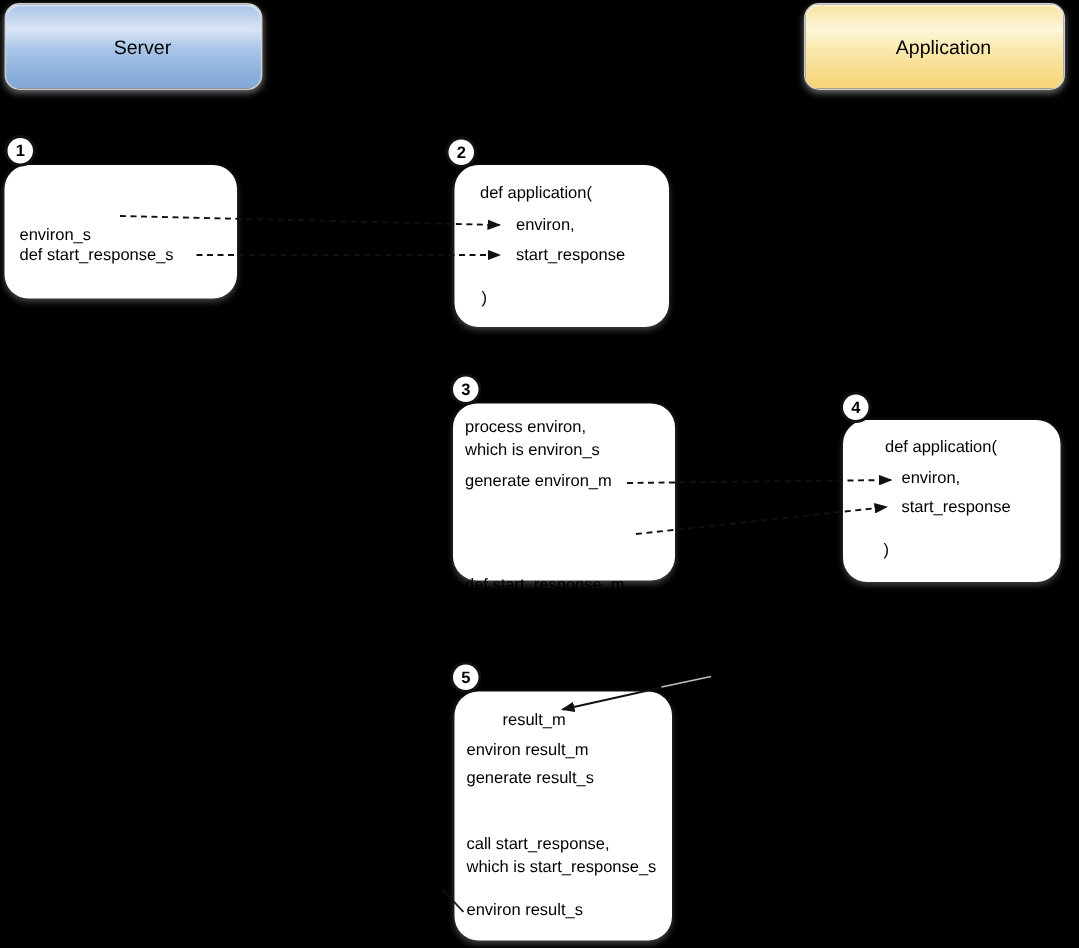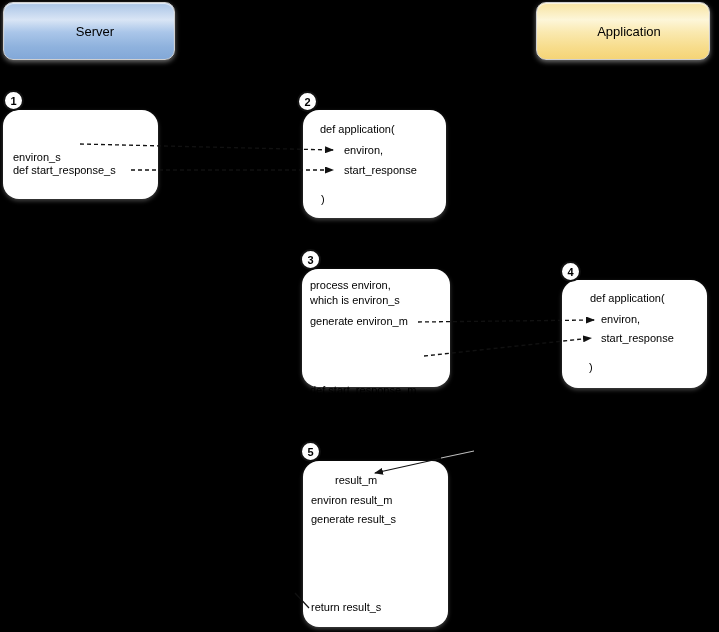--- a/index.html
+++ b/index.html
@@ -85,21 +85,23 @@
     <span style="left:28px;top:11px;">def application(</span>
     <span style="left:39px;top:32px;">environ,</span>
     <span style="left:39px;top:51px;">start_response</span>
     <span style="left:27px;top:80px;">)</span>
   </div>
 
   <div class="note" style="left:303px;top:461px;width:145px;height:166px;">
     <span style="left:8px;top:12px;margin-left:24px;">result_m</span>
     <span style="left:8px;top:32px;">environ result_m</span>
     <span style="left:8px;top:51px;">generate result_s</span>
-    <span style="left:8px;top:139px;">return result_s</span>
+    <span style="left:8px;top:95px;">call start_response,
+which is start_response_s</span>
+    <span style="left:8px;top:139px;">environ result_s</span>
   </div>
 
   <svg class="overlay" width="719" height="632" viewBox="0 0 719 632">
     <defs>
       <marker id="arr" markerWidth="9" markerHeight="7" refX="8" refY="3.5" orient="auto" markerUnits="userSpaceOnUse">
         <path d="M0,0 L9,3.5 L0,7 Z" fill="#111"></path>
       </marker>
     </defs>
 
     <line class="dash" x1="80" y1="144" x2="333" y2="150" marker-end="url(#arr)"></line>

